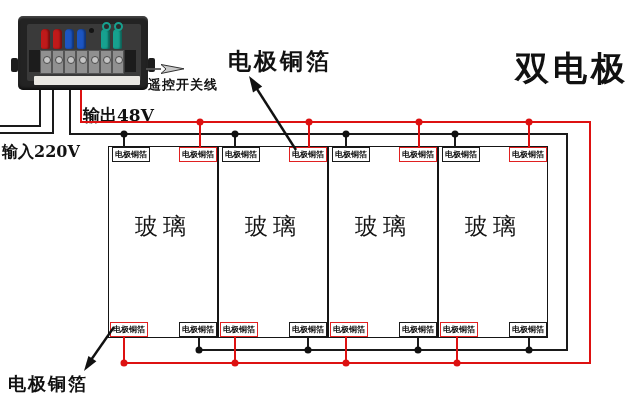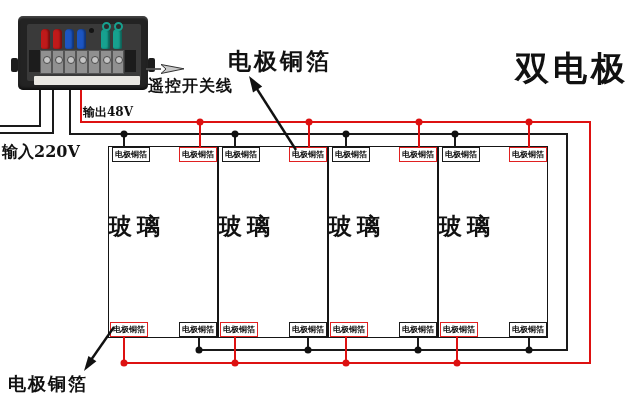--- a/index.html
+++ b/index.html
@@ -5,23 +5,23 @@
   html,body{margin:0;padding:0;}
   body{
     width:627px;height:405px;position:relative;background:#ffffff;overflow:hidden;
     font-family:"DejaVu Serif","Liberation Serif",serif;color:#111;
   }
   .abs{position:absolute;}
   
   .big-title{left:515px;top:46px;font-size:34px;font-weight:bold;letter-spacing:4px;white-space:nowrap;}
   .anno-top{left:228px;top:46px;font-size:23px;font-weight:bold;letter-spacing:3px;white-space:nowrap;}
   .anno-bottom{left:8px;top:372px;font-size:18px;font-weight:bold;letter-spacing:2px;white-space:nowrap;}
-  .lbl-out48{left:83px;top:104px;font-size:12px;font-weight:bold;white-space:nowrap;}
+  .lbl-out48{left:83px;top:104px;font-size:17px;font-weight:bold;white-space:nowrap;}
   .lbl-in220{left:2px;top:142px;font-size:16px;font-weight:bold;white-space:nowrap;}
-  .lbl-remote{left:148px;top:76px;font-size:16px;font-weight:bold;letter-spacing:1px;white-space:nowrap;}
+  .lbl-remote{left:148px;top:76px;font-size:13px;font-weight:bold;letter-spacing:1px;white-space:nowrap;}
   
   .psu-body{left:18px;top:16px;width:130px;height:74px;background:#232323;border-radius:5px;
             box-shadow:inset 0 2px 2px rgba(255,255,255,.15), inset 0 -2px 3px rgba(0,0,0,.6);}
   .psu-inner{left:27px;top:24px;width:114px;height:57px;background:#3a3a3a;border-radius:2px;}
   .psu-strip{left:34px;top:76px;width:106px;height:9px;background:#e9e7e2;border-radius:1px;}
   .psu-tab{width:7px;height:14px;background:#1d1d1d;border-radius:2px;top:58px;}
   .psu-tab.left{left:11px;} .psu-tab.right{left:148px;}
   .psu-hole{left:89px;top:28px;width:5px;height:5px;border-radius:50%;background:#141414;}
   .term{top:50px;width:12px;height:24px;background:#909090;border:1px solid #555;box-sizing:border-box;}
   .term:after{content:"";position:absolute;left:2px;top:5px;width:6px;height:6px;border-radius:50%;
@@ -29,22 +29,22 @@
   .cap{top:29px;width:9px;height:20px;border-radius:4px 4px 2px 2px;}
   .cap.red{background:#bf1a1a;box-shadow:inset -2px 0 2px rgba(0,0,0,.4);}
   .cap.blue{background:#1c55c2;box-shadow:inset -2px 0 2px rgba(0,0,0,.4);}
   .cap.green{background:#17a18f;box-shadow:inset -2px 0 2px rgba(0,0,0,.4);}
   .cap.green:before{content:"";position:absolute;left:1px;top:-7px;width:5px;height:5px;border-radius:50%;
                     border:2px solid #17a18f;background:#2c2c2c;}
   .endblock{top:50px;width:11px;height:22px;background:#1c1c1c;}
   
   .panel{position:absolute;top:146px;width:110px;height:192px;border:1.5px solid #151515;
          box-sizing:border-box;background:#fff;z-index:2;}
-  .glass-text{position:absolute;left:0;top:64px;width:100%;
-              font-size:23px;font-weight:bold;letter-spacing:5px;}
+  .glass-text{position:absolute;left:0;top:64px;width:100%;text-align:center;
+              font-size:23px;font-weight:normal;letter-spacing:5px;}
   .elabel{position:absolute;width:38px;height:15px;background:#fff;box-sizing:border-box;
           font-size:8px;font-weight:bold;line-height:13px;text-align:center;white-space:nowrap;
           overflow:hidden;z-index:3;}
   .elabel.bk{border:1px solid #1a1a1a;}
   .elabel.rd{border:1px solid #e02020;}
   .elabel.tl{left:3px;top:0;}
   .elabel.tr{right:0;top:0;}
   .elabel.bl{left:1px;bottom:0;}
   .elabel.br{right:0;bottom:0;}
   

